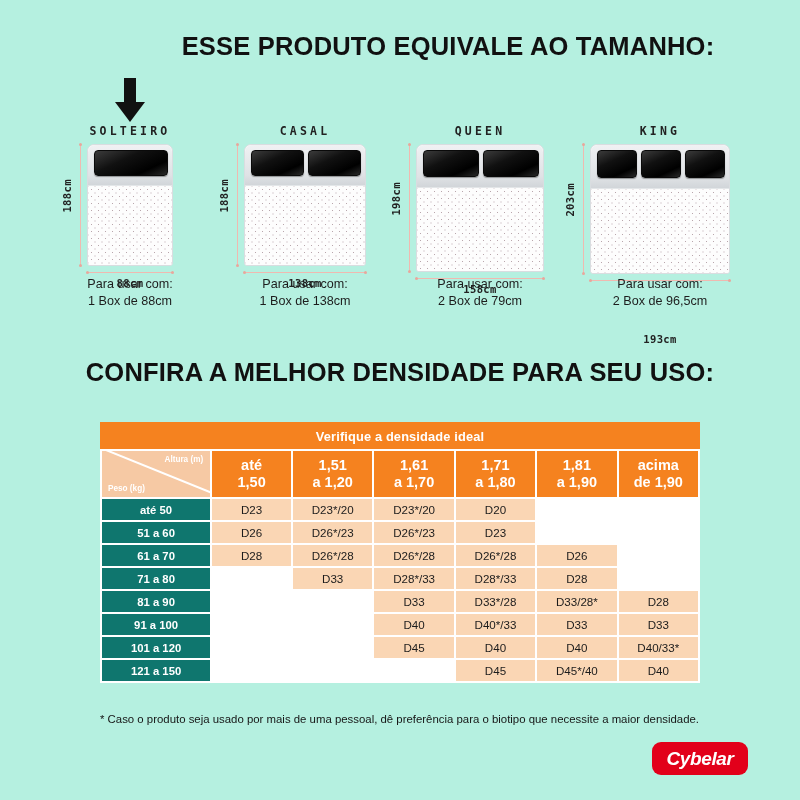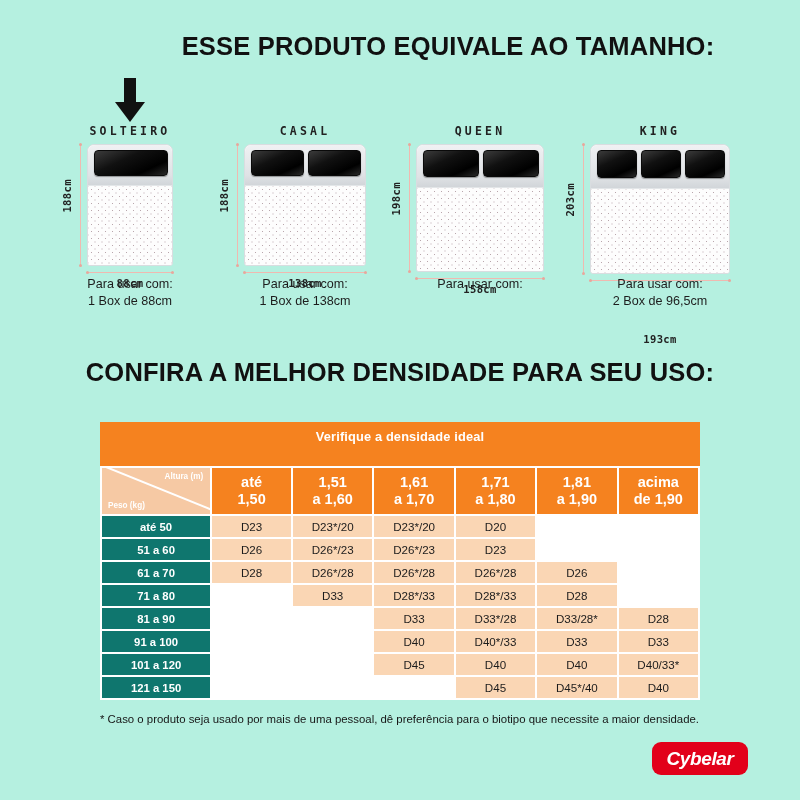--- a/index.html
+++ b/index.html
@@ -145,21 +145,21 @@
     left: 100px;
     top: 422px;
     width: 600px;
   }
   .tbl-banner {
     background: #f5821f;
     color: #ffffff;
     text-align: center;
     font-size: 12.8px;
     font-weight: bold;
-    padding: 7px 0 22px;
+    padding: 7px 0 5px;
     letter-spacing: .15px;
   }
   table { border-collapse: separate; border-spacing: 2px 2px; width: 100%; background: #ffffff; }
   table td, table th { padding: 0; }
 
   .corner {
     position: relative;
     width: 112px;
     height: 46px;
     background: #f6c9a4;
@@ -307,20 +307,21 @@
       <div class="guide-v" style="left: 19px; top: 68px; height: 128px;"></div>
       <div class="guide-h" style="left: 26px; top: 202px; width: 128px;"></div>
       <div class="tick" style="left: 17.5px; top: 67px;"></div>
       <div class="tick" style="left: 17.5px; top: 194px;"></div>
       <div class="tick" style="left: 25px; top: 201px;"></div>
       <div class="tick" style="left: 152px; top: 201px;"></div>
       <div class="dim-v" style="left: 0px; top: 106px;">198cm</div>
       <div class="dim-h" style="left: 0px; top: 207px;">158cm</div>
       <div class="bed-note">
         <div>Para usar com:</div>
+        <div>2 Box de 79cm</div>
       </div>
     </div>
     <div class="bed-col" style="left: 565px; width: 190px;">
       <div class="bed-name">KING</div>
       <div class="bed" style="width: 140px; height: 130px;">
         <div class="head-area" style="height: 45px;"></div>
         <div class="pillow" style="left: 6px; top: 5px; width: 40px; height: 28px;"></div>
         <div class="pillow" style="left: 50px; top: 5px; width: 40px; height: 28px;"></div>
         <div class="pillow" style="left: 94px; top: 5px; width: 40px; height: 28px;"></div>
         <div class="mattress" style="height: 85px;"></div>
@@ -357,21 +358,21 @@
             <span>Peso</span>
             <span>(kg)</span>
           </div>
         </td>
       <th class="hcol">
             <span>até</span>
             <span>1,50</span>
           </th>
           <th class="hcol">
             <span>1,51</span>
-            <span>a 1,60</span>
+            <span>a 1,20</span>
           </th>
           <th class="hcol">
             <span>1,61</span>
             <span>a 1,70</span>
           </th>
           <th class="hcol">
             <span>1,71</span>
             <span>a 1,80</span>
           </th>
           <th class="hcol">

